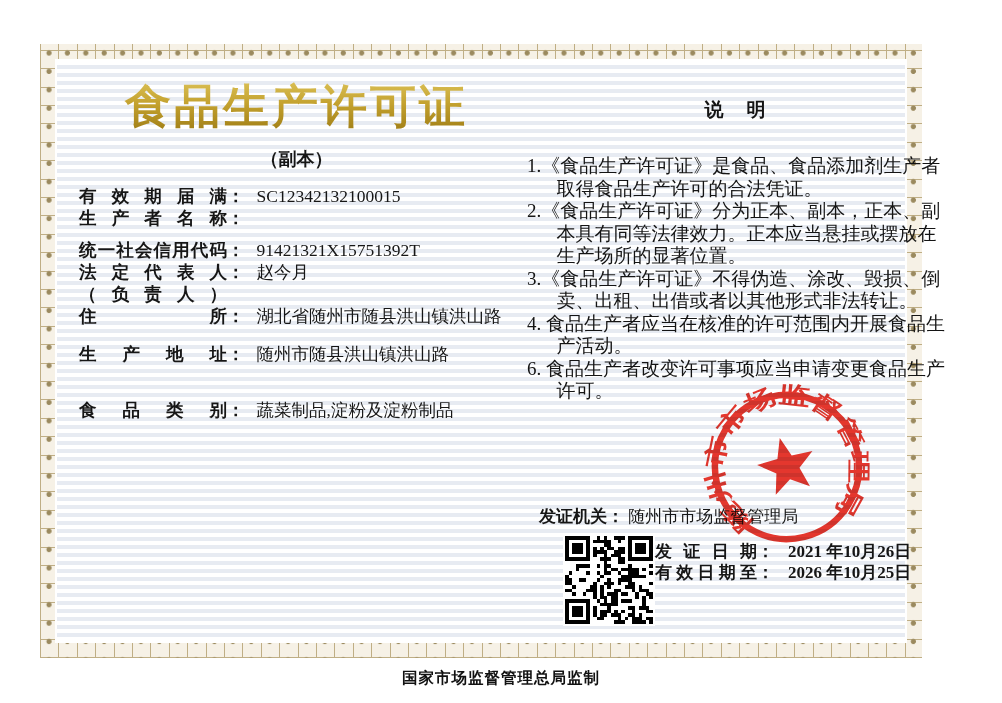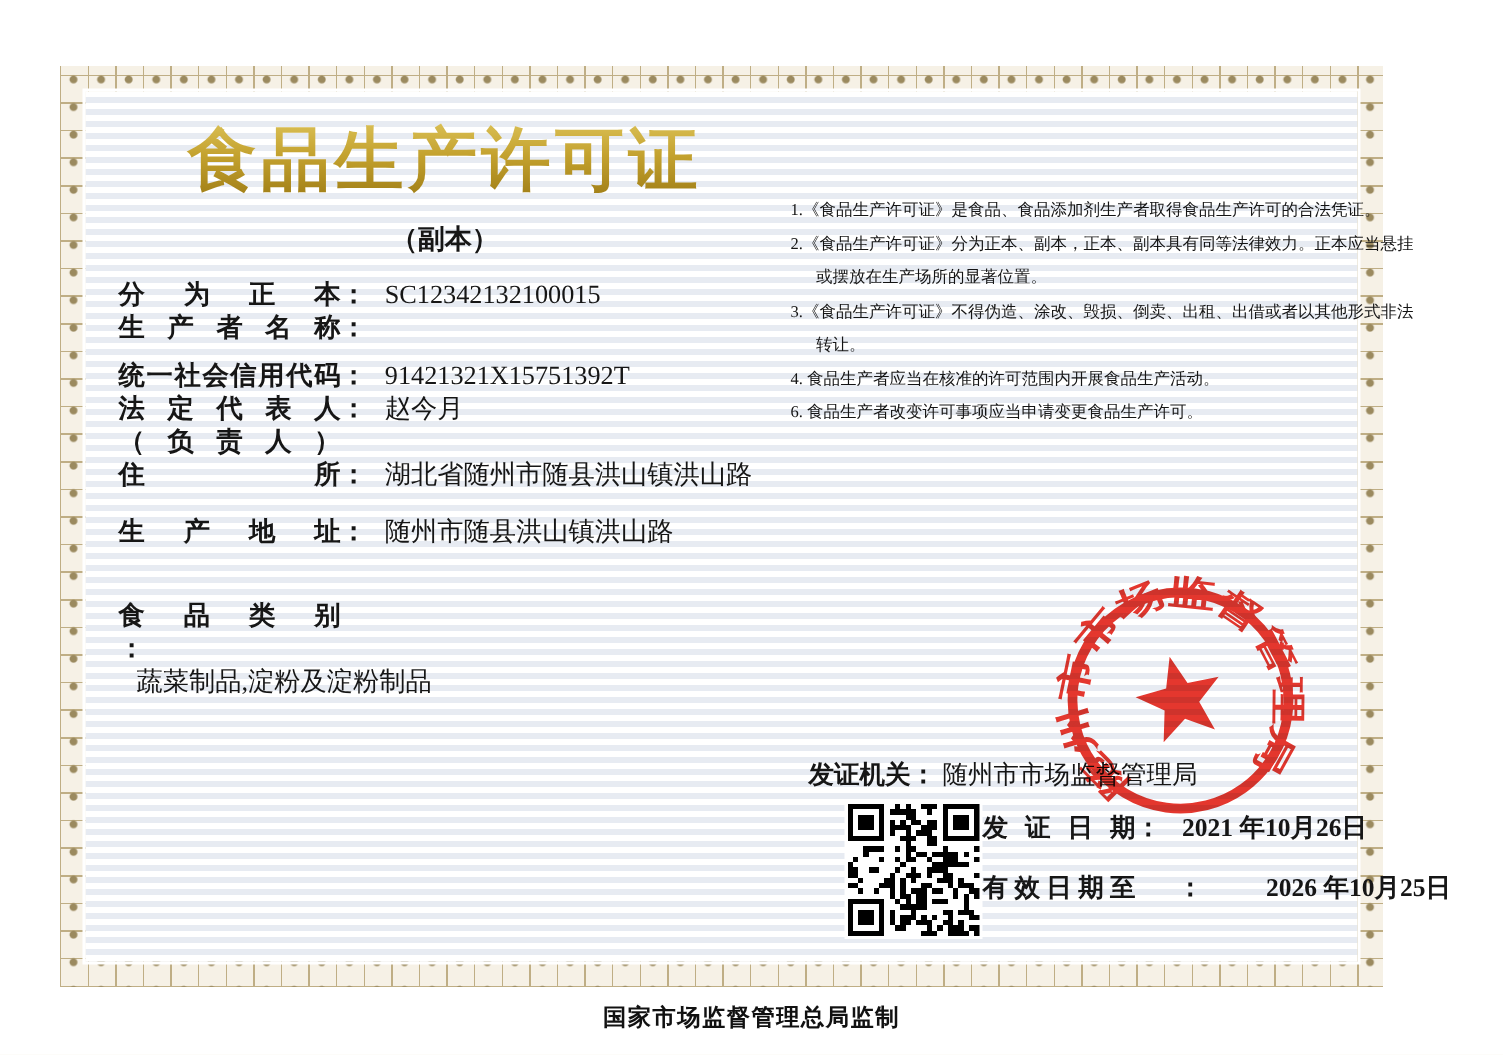--- a/index.html
+++ b/index.html
@@ -32,54 +32,54 @@
     line-height:56px;
     background:linear-gradient(180deg,#dcc258 0%,#c3a12e 45%,#9c7a14 100%);
     -webkit-background-clip:text;background-clip:text;color:transparent;
   }
   .subtitle{text-align:center;font-size:18px;font-weight:bold;color:#161616;margin-top:12px;}
   .fields{margin:14px 0 0 10px;}
   .f-row{display:flex;align-items:flex-start;font-size:17.5px;line-height:22px;color:#161616;}
   .f-label,.f-sub{width:148px;flex:none;font-weight:bold;text-align:justify;text-align-last:justify;}
   .f-colon{font-weight:bold;flex:none;}
   .f-value{margin-left:12px;flex:1;}
-  .gap-sm{margin-top:10px;} .gap-md{margin-top:16px;} .gap-lg{margin-top:34px;flex-direction:column;}
+  .gap-sm{margin-top:10px;} .gap-md{margin-top:16px;} .gap-lg{margin-top:34px;}
   
   .right-col{position:absolute;left:470px;top:36px;width:418px;color:#141414;}
   .inst-heading{text-align:center;font-size:19px;font-weight:bold;letter-spacing:2px;}
-  .inst-list{list-style:none;margin:32px 0 0;padding:0;font-size:11px;line-height:22.5px;}
+  .inst-list{list-style:none;margin:32px 0 0;padding:0;font-size:19px;line-height:22.5px;}
   .inst-list li{padding-left:1.55em;text-indent:-1.55em;}
   
   .authority{position:absolute;left:482px;top:444px;font-size:17px;color:#161616;white-space:nowrap;}
   .authority .a-label{font-weight:bold;}
   .qr{position:absolute;left:506px;top:473px;width:92px;height:92px;background:#ffffff;padding:2px;box-sizing:border-box;}
   .qr svg{display:block;width:100%;height:100%;shape-rendering:crispEdges;}
   .date-row{position:absolute;left:598px;display:flex;align-items:flex-end;font-size:17px;font-weight:bold;color:#161616;white-space:nowrap;}
   .date-row .d-label{width:102px;flex:none;text-align:justify;text-align-last:justify;}
   .date-row .d-value{margin-left:14px;}
-  .row-issue{top:479px;} .row-valid{top:519px;gap:28px;}
+  .row-issue{top:479px;} .row-valid{top:500px;}
   
   .stamp{position:absolute;left:640px;top:316px;width:180px;height:180px;
          transform:rotate(-14deg);mix-blend-mode:multiply;opacity:.92;}
   
   .footer{position:absolute;left:0;right:0;top:668px;text-align:center;
           font-size:15.5px;font-weight:bold;color:#111;letter-spacing:1px;}
 </style>
 </head>
 <body>
 
 <div class="frame">
   <div class="paper">
 
     <div class="left-col">
       <div class="title">食品生产许可证</div>
       <div class="subtitle">（副本）</div>
       <div class="fields">
           <div class="f-row">
-            <span class="f-label">分为正本</span>
+            <span class="f-label">有效期届满</span>
             <span class="f-colon">：</span>
             <span class="f-value">SC12342132100015</span>
           </div>
           <div class="f-row">
             <span class="f-label">生产者名称</span>
             <span class="f-colon">：</span>
           </div>
           <div class="f-row gap-sm">
             <span class="f-label">统一社会信用代码</span>
             <span class="f-colon">：</span>
@@ -105,20 +105,21 @@
           </div>
           <div class="f-row gap-lg">
             <span class="f-label">食品类别</span>
             <span class="f-colon">：</span>
             <span class="f-value">蔬菜制品,淀粉及淀粉制品</span>
           </div>
         </div>
     </div>
 
     <div class="right-col">
+      <div class="inst-heading">说　明</div>
       <ol class="inst-list">
           <li>1.《食品生产许可证》是食品、食品添加剂生产者取得食品生产许可的合法凭证。</li>
           <li>2.《食品生产许可证》分为正本、副本，正本、副本具有同等法律效力。正本应当悬挂或摆放在生产场所的显著位置。</li>
           <li>3.《食品生产许可证》不得伪造、涂改、毁损、倒卖、出租、出借或者以其他形式非法转让。</li>
           <li>4. 食品生产者应当在核准的许可范围内开展食品生产活动。</li>
           <li>6. 食品生产者改变许可事项应当申请变更食品生产许可。</li>
         </ol>
     </div>
 
     <div class="authority">

